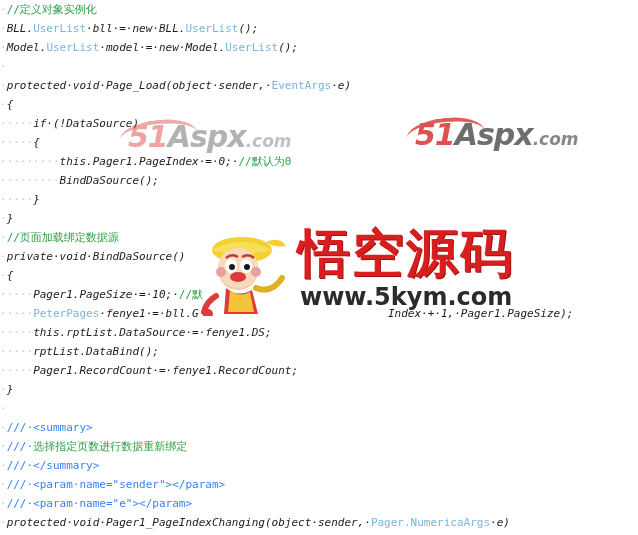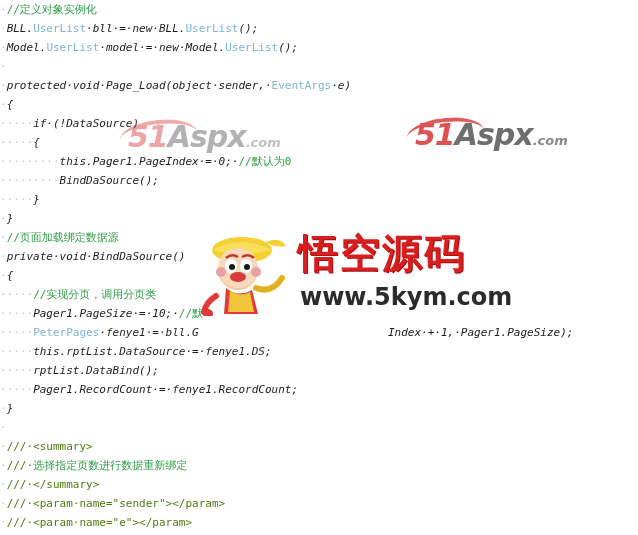--- a/index.html
+++ b/index.html
@@ -22,56 +22,56 @@
     font-size:11px;
     white-space:pre;
     color:#1c1c1c;
     padding-left:0;
     letter-spacing:0px;
   }
   .tok{white-space:pre;}
   .t-plain{color:#1c1c1c;font-style:italic;}
   .t-type{color:#7cb4d8;}
   .t-comment{color:#2e9e45;}
-  .t-doc{color:#4d7c0f;}
+  .t-doc{color:#3b82f6;}
   .t-doc-cn{color:#2e9e45;}
   .t-ws{color:#c9c9c9;}
 
   
   .wm{position:absolute;pointer-events:none;}
 
   .wm-aspx{
     font-family:"DejaVu Sans","Liberation Sans",sans-serif;
     font-weight:bold;
     font-style:italic;
     white-space:nowrap;
     line-height:1;
   }
   .wm-aspx .n51{color:#d62828;font-size:30px;letter-spacing:-1px;margin-left:43px;}
   .wm-aspx .aspx{color:#4a4a4a;font-size:30px;letter-spacing:-1px;text-align:center;}
-  .wm-aspx .dotcom{color:#6b6b6b;font-size:13px;font-style:italic;font-weight:bold;letter-spacing:0px;}
+  .wm-aspx .dotcom{color:#6b6b6b;font-size:17px;font-style:italic;font-weight:bold;letter-spacing:0px;}
   .wm-aspx .swoosh{
     position:absolute;
     left:34px;top:-2px;
     width:78px;height:16px;
     border-top:4px solid #d62828;
     border-radius:60% 60% 0 0 / 100% 100% 0 0;
     transform:rotate(-6deg);
     opacity:.95;
   }
 
   .wm-left{left:85px;top:122px;opacity:.42;}
   .wm-right{left:372px;top:120px;opacity:.80;}
 
   .wm-wukong{left:196px;top:228px;width:300px;height:90px;}
   .wm-wukong .cn{
     position:absolute;left:102px;top:-2px;
     font-family:"DejaVu Sans","Liberation Sans",sans-serif;
     font-weight:bold;
-    font-size:40px;
+    font-size:52px;
     line-height:54px;
     color:#d81e1e;
     letter-spacing:2px;
     white-space:nowrap;
     text-shadow:1px 1px 0 #a80f0f;
   }
   .wm-wukong .url{
     position:absolute;left:104px;top:56px;
     font-family:"DejaVu Sans","Liberation Sans",sans-serif;
     font-weight:bold;
@@ -95,21 +95,20 @@
     <div class="code-line"><span class="tok t-ws">·</span><span class="tok t-plain">{</span></div>
     <div class="code-line"><span class="tok t-ws">·····</span><span class="tok t-plain">if·(!DataSource)</span></div>
     <div class="code-line"><span class="tok t-ws">·····</span><span class="tok t-plain">{</span></div>
     <div class="code-line"><span class="tok t-ws">·········</span><span class="tok t-plain">this.Pager1.PageIndex·=·0;·</span><span class="tok t-comment">//默认为0</span></div>
     <div class="code-line"><span class="tok t-ws">·········</span><span class="tok t-plain">BindDaSource();</span></div>
     <div class="code-line"><span class="tok t-ws">·····</span><span class="tok t-plain">}</span></div>
     <div class="code-line"><span class="tok t-ws">·</span><span class="tok t-plain">}</span></div>
     <div class="code-line"><span class="tok t-ws">·</span><span class="tok t-comment">//页面加载绑定数据源</span></div>
     <div class="code-line"><span class="tok t-ws">·</span><span class="tok t-plain">private·void·BindDaSource()</span></div>
     <div class="code-line"><span class="tok t-ws">·</span><span class="tok t-plain">{</span></div>
-    <div class="code-line"><span class="tok t-ws">·····</span><span class="tok t-comment">//实现分页，调用分页类</span></div>
     <div class="code-line"><span class="tok t-ws">·····</span><span class="tok t-plain">Pager1.PageSize·=·10;·</span><span class="tok t-comment">//默</span></div>
     <div class="code-line"><span class="tok t-ws">·····</span><span class="tok t-type">PeterPages</span><span class="tok t-plain">·fenye1·=·bll.G</span><span class="tok t-plain" style="position: absolute; left: 388px;">Index·+·1,·Pager1.PageSize);</span></div>
     <div class="code-line"><span class="tok t-ws">·····</span><span class="tok t-plain">this.rptList.DataSource·=·fenye1.DS;</span></div>
     <div class="code-line"><span class="tok t-ws">·····</span><span class="tok t-plain">rptList.DataBind();</span></div>
     <div class="code-line"><span class="tok t-ws">·····</span><span class="tok t-plain">Pager1.RecordCount·=·fenye1.RecordCount;</span></div>
     <div class="code-line"><span class="tok t-ws">·</span><span class="tok t-plain">}</span></div>
     <div class="code-line"><span class="tok t-ws">·</span></div>
     <div class="code-line"><span class="tok t-ws">·</span><span class="tok t-doc">///·&lt;summary&gt;</span></div>
     <div class="code-line"><span class="tok t-ws">·</span><span class="tok t-doc">///·</span><span class="tok t-doc-cn">选择指定页数进行数据重新绑定</span></div>
     <div class="code-line"><span class="tok t-ws">·</span><span class="tok t-doc">///·&lt;/summary&gt;</span></div>

